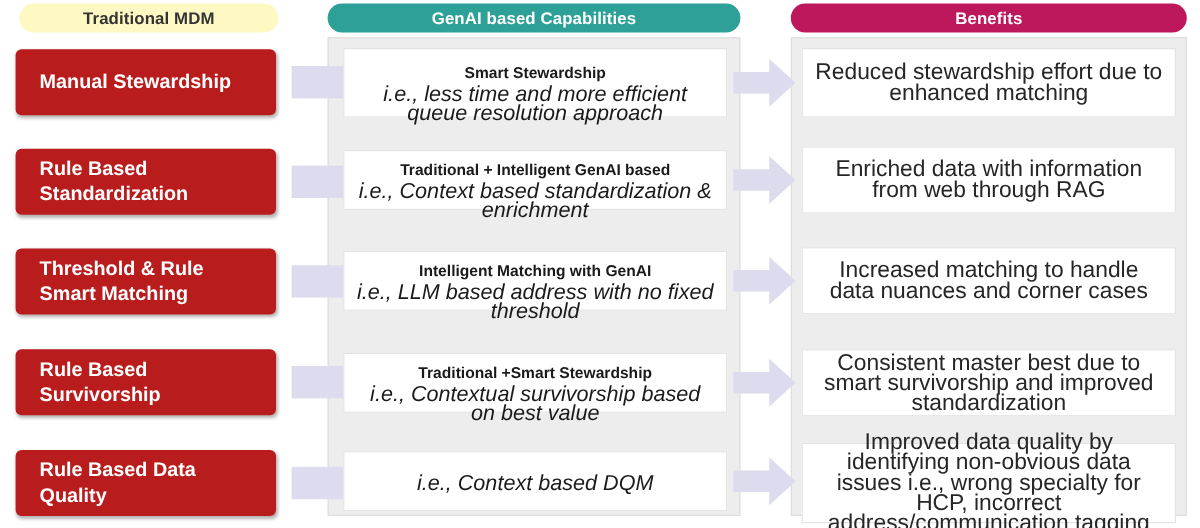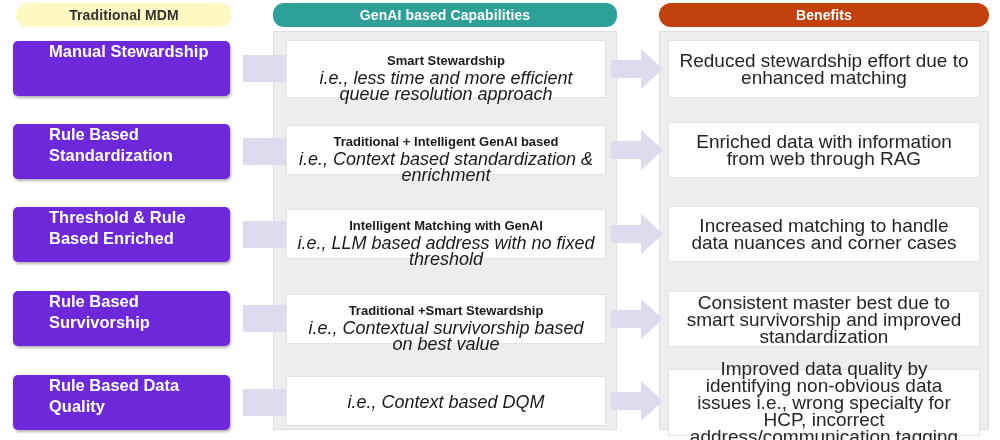--- a/index.html
+++ b/index.html
@@ -39,26 +39,25 @@
     left: 16px;
     width: 216px;
     background: #fef9c3;
     color: #333333;
   }
   #hdr-genai {
     left: 273px;
     width: 344px;
     background: #2da098;
     color: #ffffff;
-    border-radius: 11px;
   }
   #hdr-benefits {
     left: 659px;
     width: 330px;
-    background: #c2410c;
+    background: #be185d;
     color: #ffffff;
   }
 
   
   .panel {
     position: absolute;
     top: 31px;
     height: 399px;
     background: #ededed;
     border: 1px solid #dedede;
@@ -66,29 +65,29 @@
   }
   #panel-genai { left: 273px; width: 344px; }
   #panel-benefits { left: 659px; width: 330px; }
 
   
   .mdm-chip {
     position: absolute;
     left: 13px;
     width: 217px;
     height: 55px;
-    background: #6d28d9;
+    background: #b91c1c;
     border-radius: 5px;
     color: #ffffff;
     font-weight: bold;
     font-size: 16.5px;
     line-height: 21px;
     display: flex;
-    align-items: flex-start;
-    padding-left: 36px;
+    align-items: center;
+    padding-left: 20px;
     box-sizing: border-box;
     box-shadow: 1px 2px 3px rgba(0,0,0,0.30);
   }
   .mdm-chip span { display: block; }
 
   
   .stub {
     position: absolute;
     left: 243px;
     width: 48px;
@@ -189,21 +188,21 @@
       <polygon points="0,12 30,12 30,1 52,21 30,41 30,30 0,30" fill="#dcdcee"></polygon>
     </svg>
   </div>
   <div class="card card-benefit" style="top:122px; height:56px">
     <div class="benefit-text">Enriched data with information from web through RAG</div>
   </div>
 
   <div class="mdm-chip" style="top:207px">
     <div>
       <span>Threshold &amp; Rule</span>
-      <span>Based Enriched</span>
+      <span>Smart Matching</span>
     </div>
   </div>
   <div class="stub" style="top:221px"></div>
   <div class="card card-genai" style="top:209px; height:50px">
     <div class="card-title">Intelligent Matching with GenAI</div>
     <div class="card-sub">i.e., LLM based address with no fixed threshold</div>
   </div>
   <div class="arrow" style="top:213px">
     <svg viewBox="0 0 53 42" xmlns="http://www.w3.org/2000/svg">
       <polygon points="0,12 30,12 30,1 52,21 30,41 30,30 0,30" fill="#dcdcee"></polygon>

